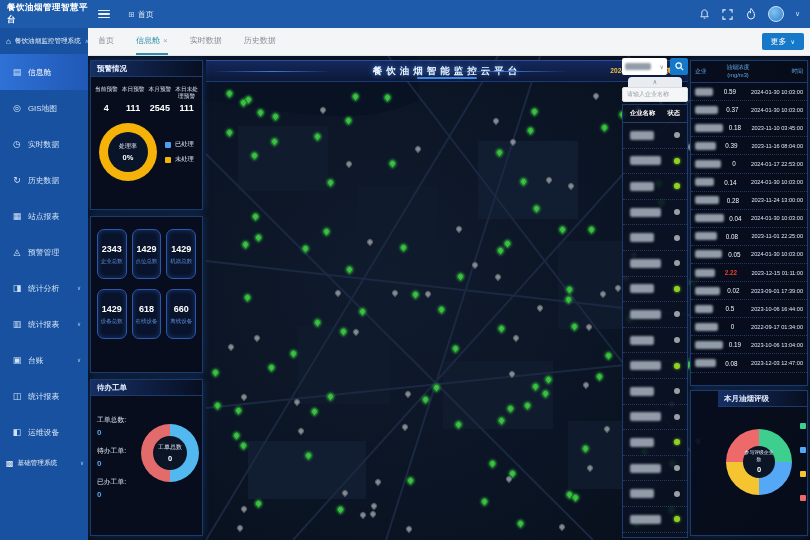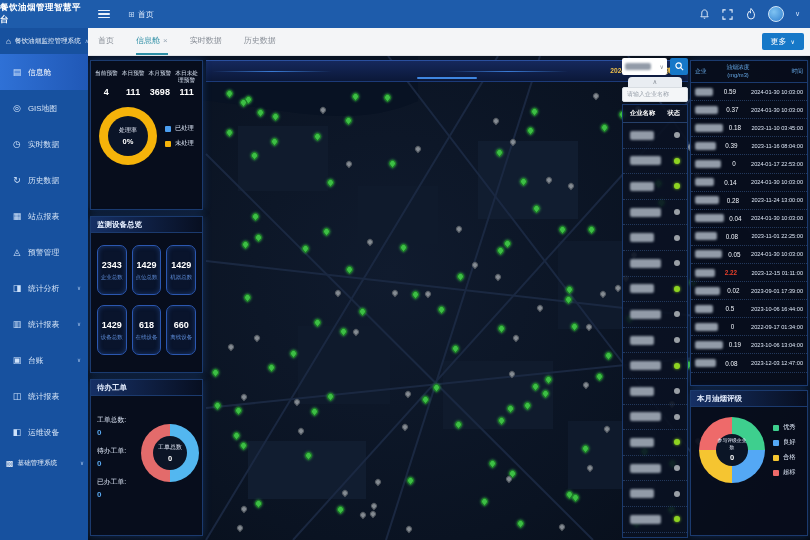--- a/index.html
+++ b/index.html
@@ -1,21 +1,21 @@
 <!DOCTYPE html>
 <html><head>
 <meta charset="utf-8">
 <style>
   *{margin:0;padding:0;box-sizing:border-box;}
   html,body{width:810px;height:540px;overflow:hidden;background:#05080f;}
   .app{width:810px;height:540px;position:relative;font-family:"Liberation Sans","DejaVu Sans",sans-serif;overflow:hidden;}
 
   
   .navbar{height:28px;background:#1e5cab;display:flex;align-items:center;color:#fff;position:relative;z-index:10;}
-  .brand{width:88px;flex:none;font-size:8.5px;font-weight:bold;letter-spacing:.5px;}
+  .brand{width:88px;flex:none;font-size:8.5px;font-weight:bold;padding-left:7px;letter-spacing:.5px;}
   .hamburger{margin-left:10px;width:12px;cursor:pointer;}
   .hamburger i{display:block;height:1.6px;background:#eaf2fc;margin:2px 0;border-radius:1px;}
   .home-chip{margin-left:18px;font-size:8px;color:#dce8fa;display:flex;align-items:center;gap:3px;cursor:pointer;}
   .grid-ic{font-size:8px;color:#bcd4f2;}
   .nav-search{margin-left:20px;width:118px;height:16px;background:rgba(255,255,255,.17);border-radius:8px;display:flex;align-items:center;gap:4px;padding:0 7px;font-size:7.5px;color:#b9cfe9;}
   .nav-right{margin-left:auto;display:flex;align-items:center;gap:11px;padding-right:10px;}
   .nav-ic{width:12px;height:12px;display:flex;align-items:center;justify-content:center;cursor:pointer;}
   .avatar{width:16px;height:16px;border-radius:50%;background:radial-gradient(circle at 35% 35%,#7fc3f2,#2f7fd0);border:1.5px solid #cfe4f8;cursor:pointer;}
   .nav-chev{font-size:7px;color:#cfe2fa;cursor:pointer;}
 
@@ -96,21 +96,21 @@
   .rt-c2{flex:1;line-height:1.3;}
   .rt-c3{width:50px;flex:none;text-align:right;}
   .rt-row{display:flex;align-items:center;height:18.1px;padding:0 4px;border-bottom:1px dotted #22385c;}
   .blob{background:#929ba8;border-radius:2px;filter:blur(1.1px);}
   .rt-row .blob{width:22px;height:8px;flex:none;}
   .rt-val{flex:1;text-align:center;font-size:6.3px;color:#f2f6fc;}
   .rt-val.alarm{color:#e8402a;font-weight:bold;}
   .rt-time{width:56px;flex:none;text-align:right;font-size:5.6px;color:#dce6f5;}
 
   
-  #panel-rating{right:2px;top:334px;width:118px;height:146px;}
+  #panel-rating{right:2px;top:334px;width:118px;height:146px;padding-left:27px;}
   .rating-body{display:flex;align-items:center;padding:10px 4px 0 8px;gap:8px;}
 
   
   .ov-top{position:absolute;left:534px;top:2px;width:66px;height:17px;display:flex;gap:3px;z-index:4;}
   .ov-select{flex:1;background:#fff;border-radius:2px;display:flex;align-items:center;padding:0 3px;cursor:pointer;}
   .ov-select .blob{width:26px;height:7px;}
   .ov-select .chev{margin-left:auto;color:#8a9099;font-size:6px;}
   .ov-search{width:18px;background:#1678c8;border-radius:2px;display:flex;align-items:center;justify-content:center;cursor:pointer;border:none;}
   .ov-collapse{position:absolute;left:540px;top:21px;width:54px;height:10px;background:#e9edf2;border-radius:4px 4px 0 0;color:#8a9099;font-size:6.5px;text-align:center;line-height:9px;z-index:4;cursor:pointer;}
   .ov-input{position:absolute;left:534px;top:31px;width:66px;height:15px;background:#f4f6f8;border:1px solid #d8dde2;border-radius:2px;font-size:6px;color:#9aa2ac;display:flex;align-items:center;padding:0 4px;z-index:4;cursor:text;}
@@ -407,37 +407,41 @@
               <span class="pin gray" style="left: 535px; top: 219px;"></span>
               <span class="pin gray" style="left: 606px; top: 220px;"></span>
               <span class="pin gray" style="left: 282px; top: 455px;"></span>
               <span class="pin gray" style="left: 607px; top: 382px;"></span>
               <span class="pin gray" style="left: 512px; top: 235px;"></span>
               <span class="pin gray" style="left: 140px; top: 288px;"></span>
             </div>
         </div>
 
         <div class="map-header">
+          <span class="map-title">餐饮油烟智能监控云平台</span>
           <span class="map-title-underline"></span>
           <span class="map-date">2024/1/30 10:03 星期二</span>
         </div>
 
         <section class="panel" id="panel-warning">
+          <div class="p-title">
+              <span>预警情况</span>
+            </div>
           <div class="warn-stats" id="warn-stats">
               <div class="warn-stat">
                 <div class="warn-label">当前预警</div>
                 <div class="warn-value">4</div>
               </div>
               <div class="warn-stat">
                 <div class="warn-label">本日预警</div>
                 <div class="warn-value">111</div>
               </div>
               <div class="warn-stat">
                 <div class="warn-label">本月预警</div>
-                <div class="warn-value">3698</div>
+                <div class="warn-value">2545</div>
               </div>
               <div class="warn-stat">
                 <div class="warn-label">本日未处理预警</div>
                 <div class="warn-value">111</div>
               </div>
             </div>
           <div class="warn-bottom">
             <div class="donut" id="warn-donut" style="width: 58px; height: 58px; background: rgb(245, 179, 10);">
               <div class="hole" style="width:40px;height:40px;left:9px;top:9px;">
                 <span class="c-label">处理率</span>
@@ -451,23 +455,20 @@
                 </div>
                 <div class="legend-item">
                   <span class="legend-sq" style="background: rgb(245, 179, 10);"></span>
                   <span>未处理</span>
                 </div>
               </div>
           </div>
         </section>
 
         <section class="panel" id="panel-devices">
-          <div class="p-title">
-              <span>监测设备总览</span>
-            </div>
           <div class="dev-grid" id="dev-grid">
               <div class="dev-box">
                 <div class="dev-val">2343</div>
                 <div class="dev-label">企业总数</div>
               </div>
               <div class="dev-box">
                 <div class="dev-val">1429</div>
                 <div class="dev-label">点位总数</div>
               </div>
               <div class="dev-box">

